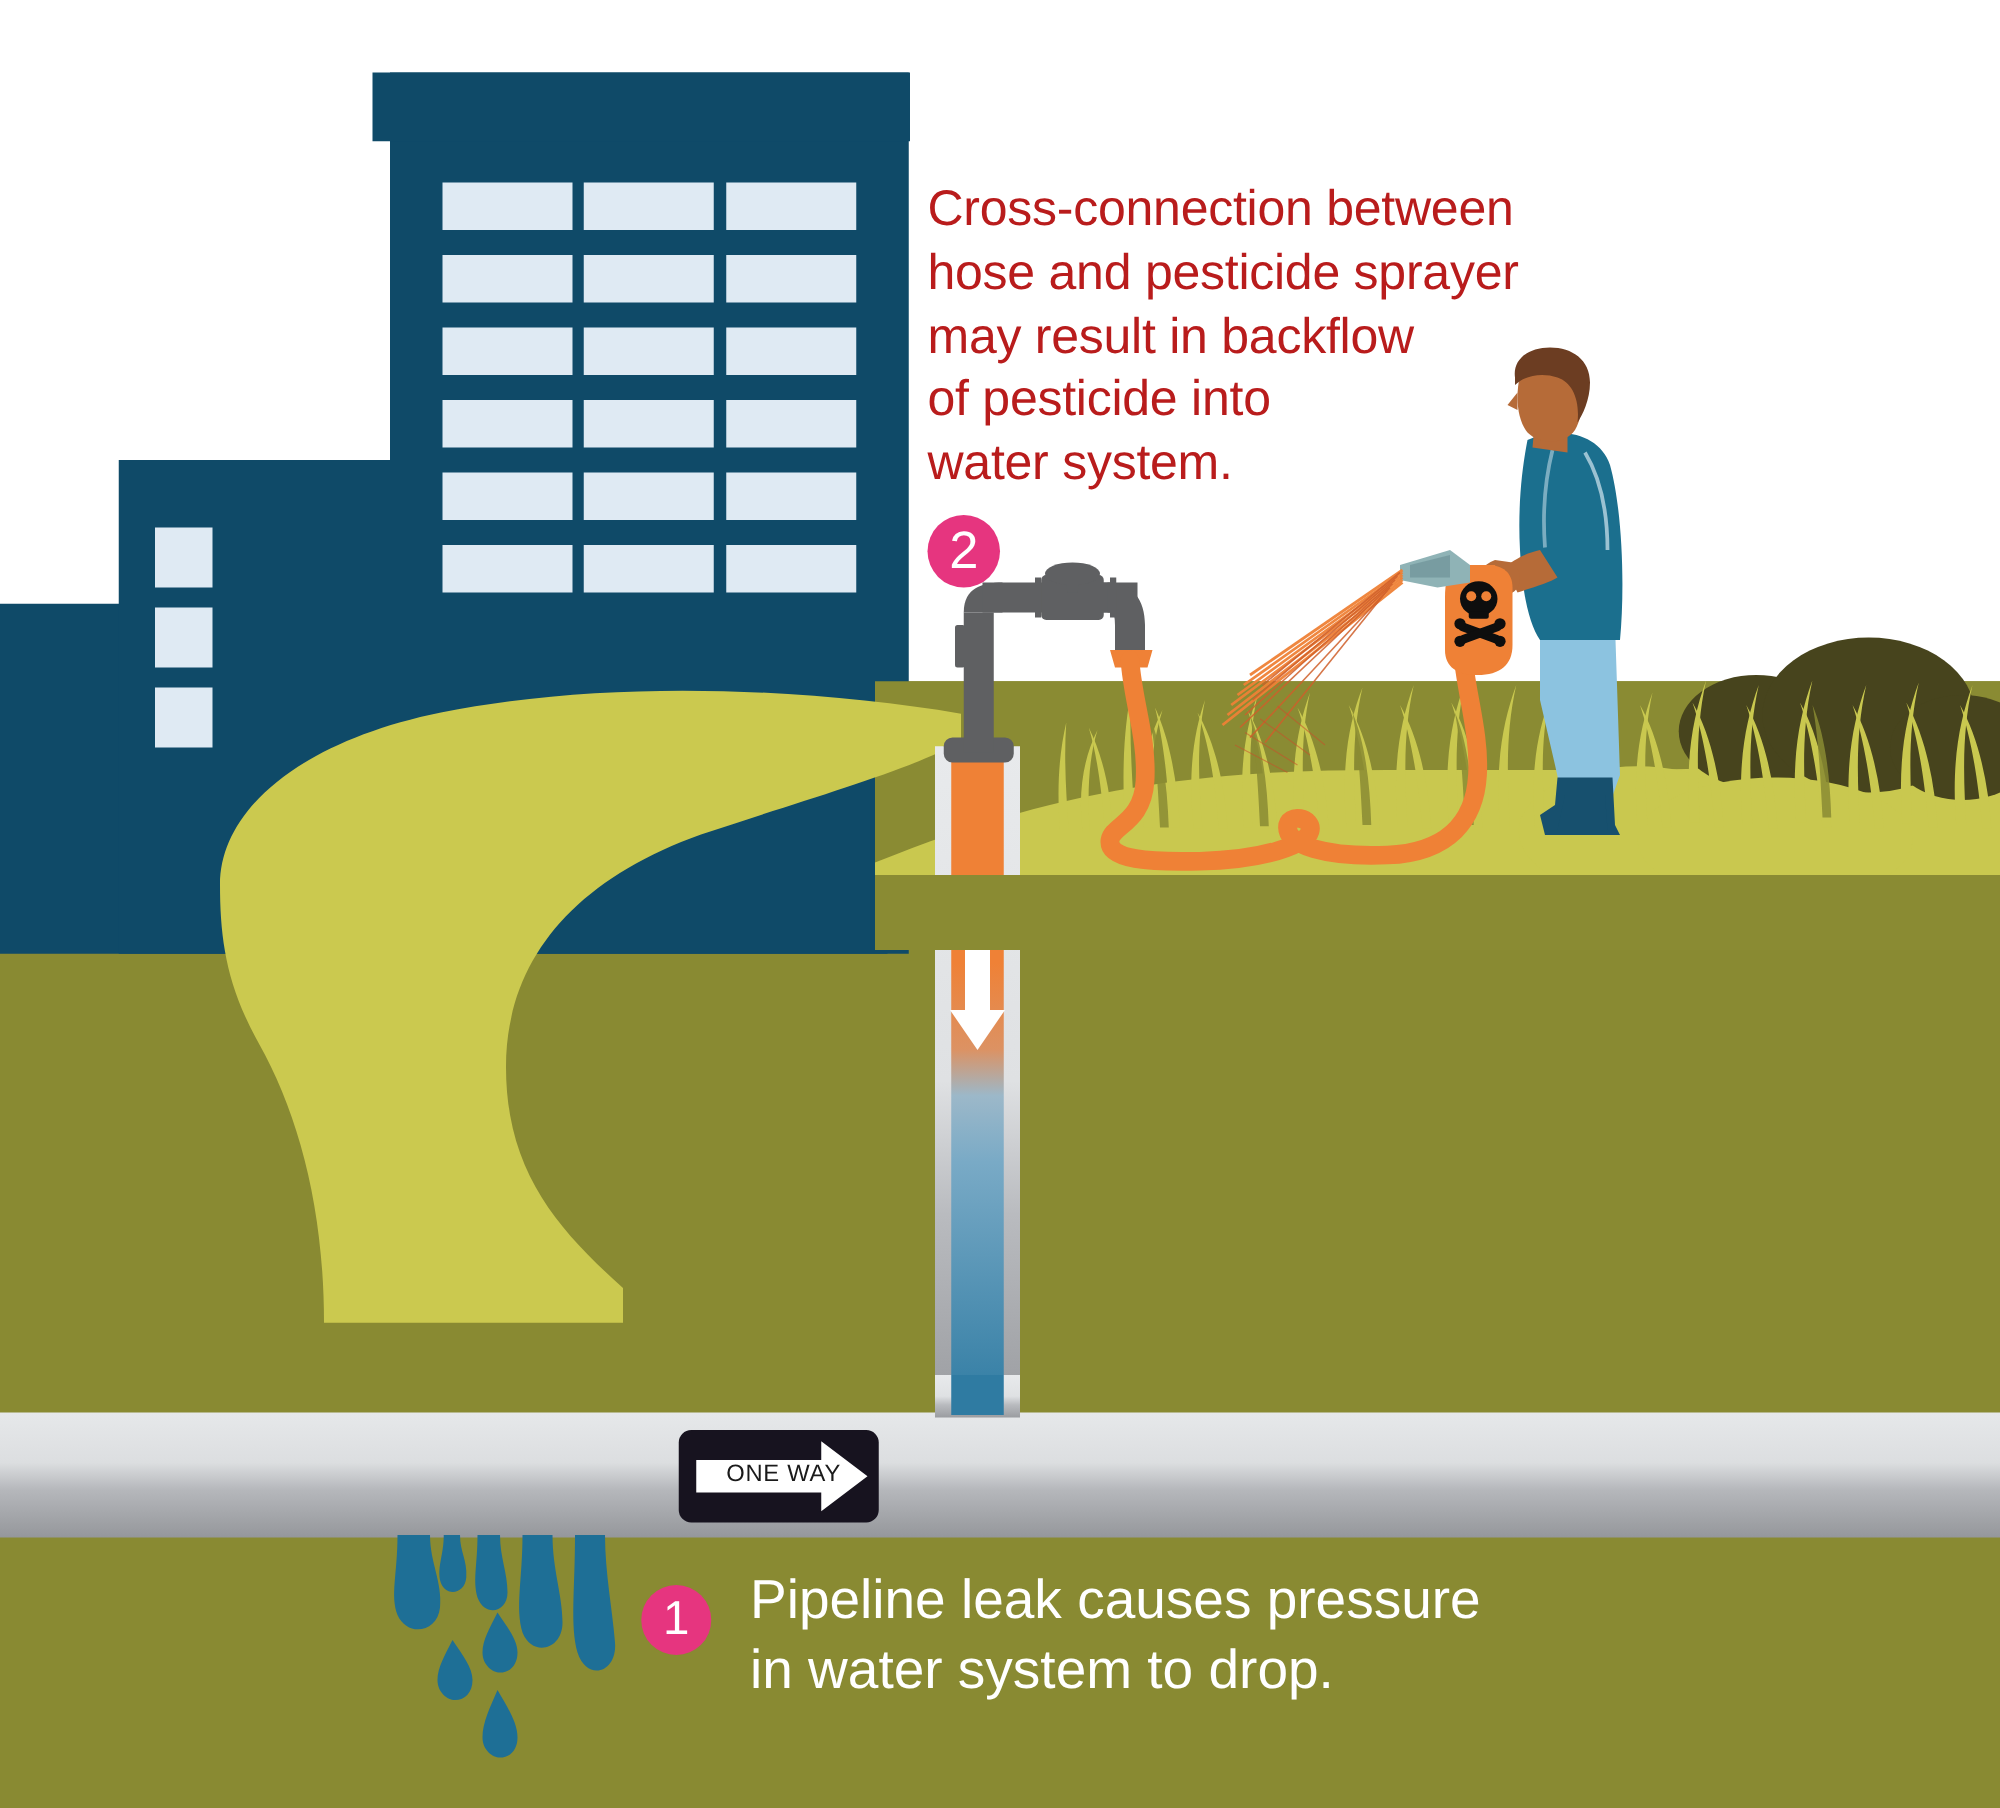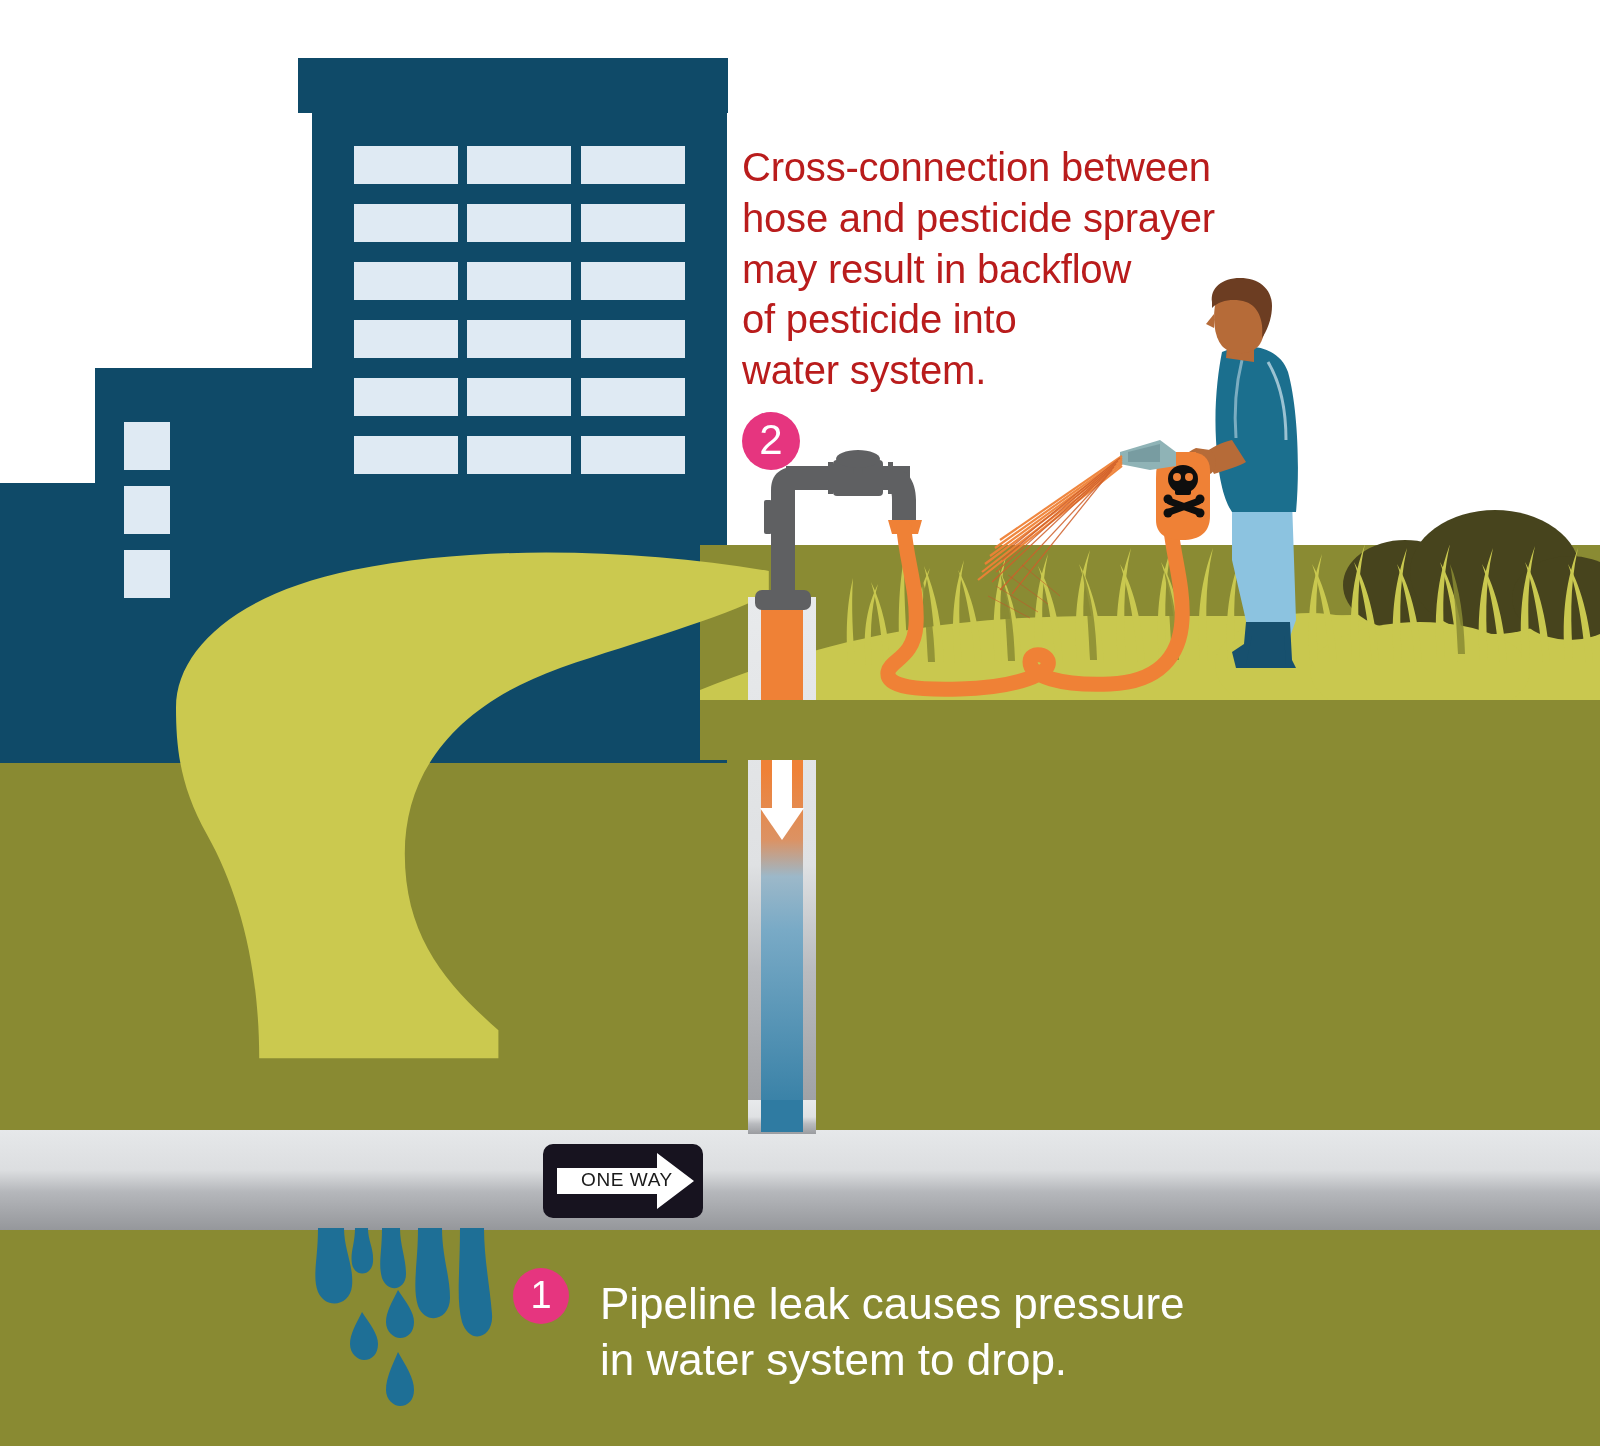--- a/index.html
+++ b/index.html
@@ -23,21 +23,20 @@
     white-space:pre-line;
   }
   #callout2{ left:742px; top:142px; width:520px; }
 
   .step-text{
     position:absolute;
     color:#ffffff;
     font-size:44px;
     line-height:1.28;
     white-space:pre-line;
-    margin-top:24px;
   }
   #step1text{ left:600px; top:1252px; width:700px; }
 
   .badge{
     position:absolute;
     border-radius:50%;
     display:flex;align-items:center;justify-content:center;
     color:#fff;
     font-size:42px;
     line-height:1;

